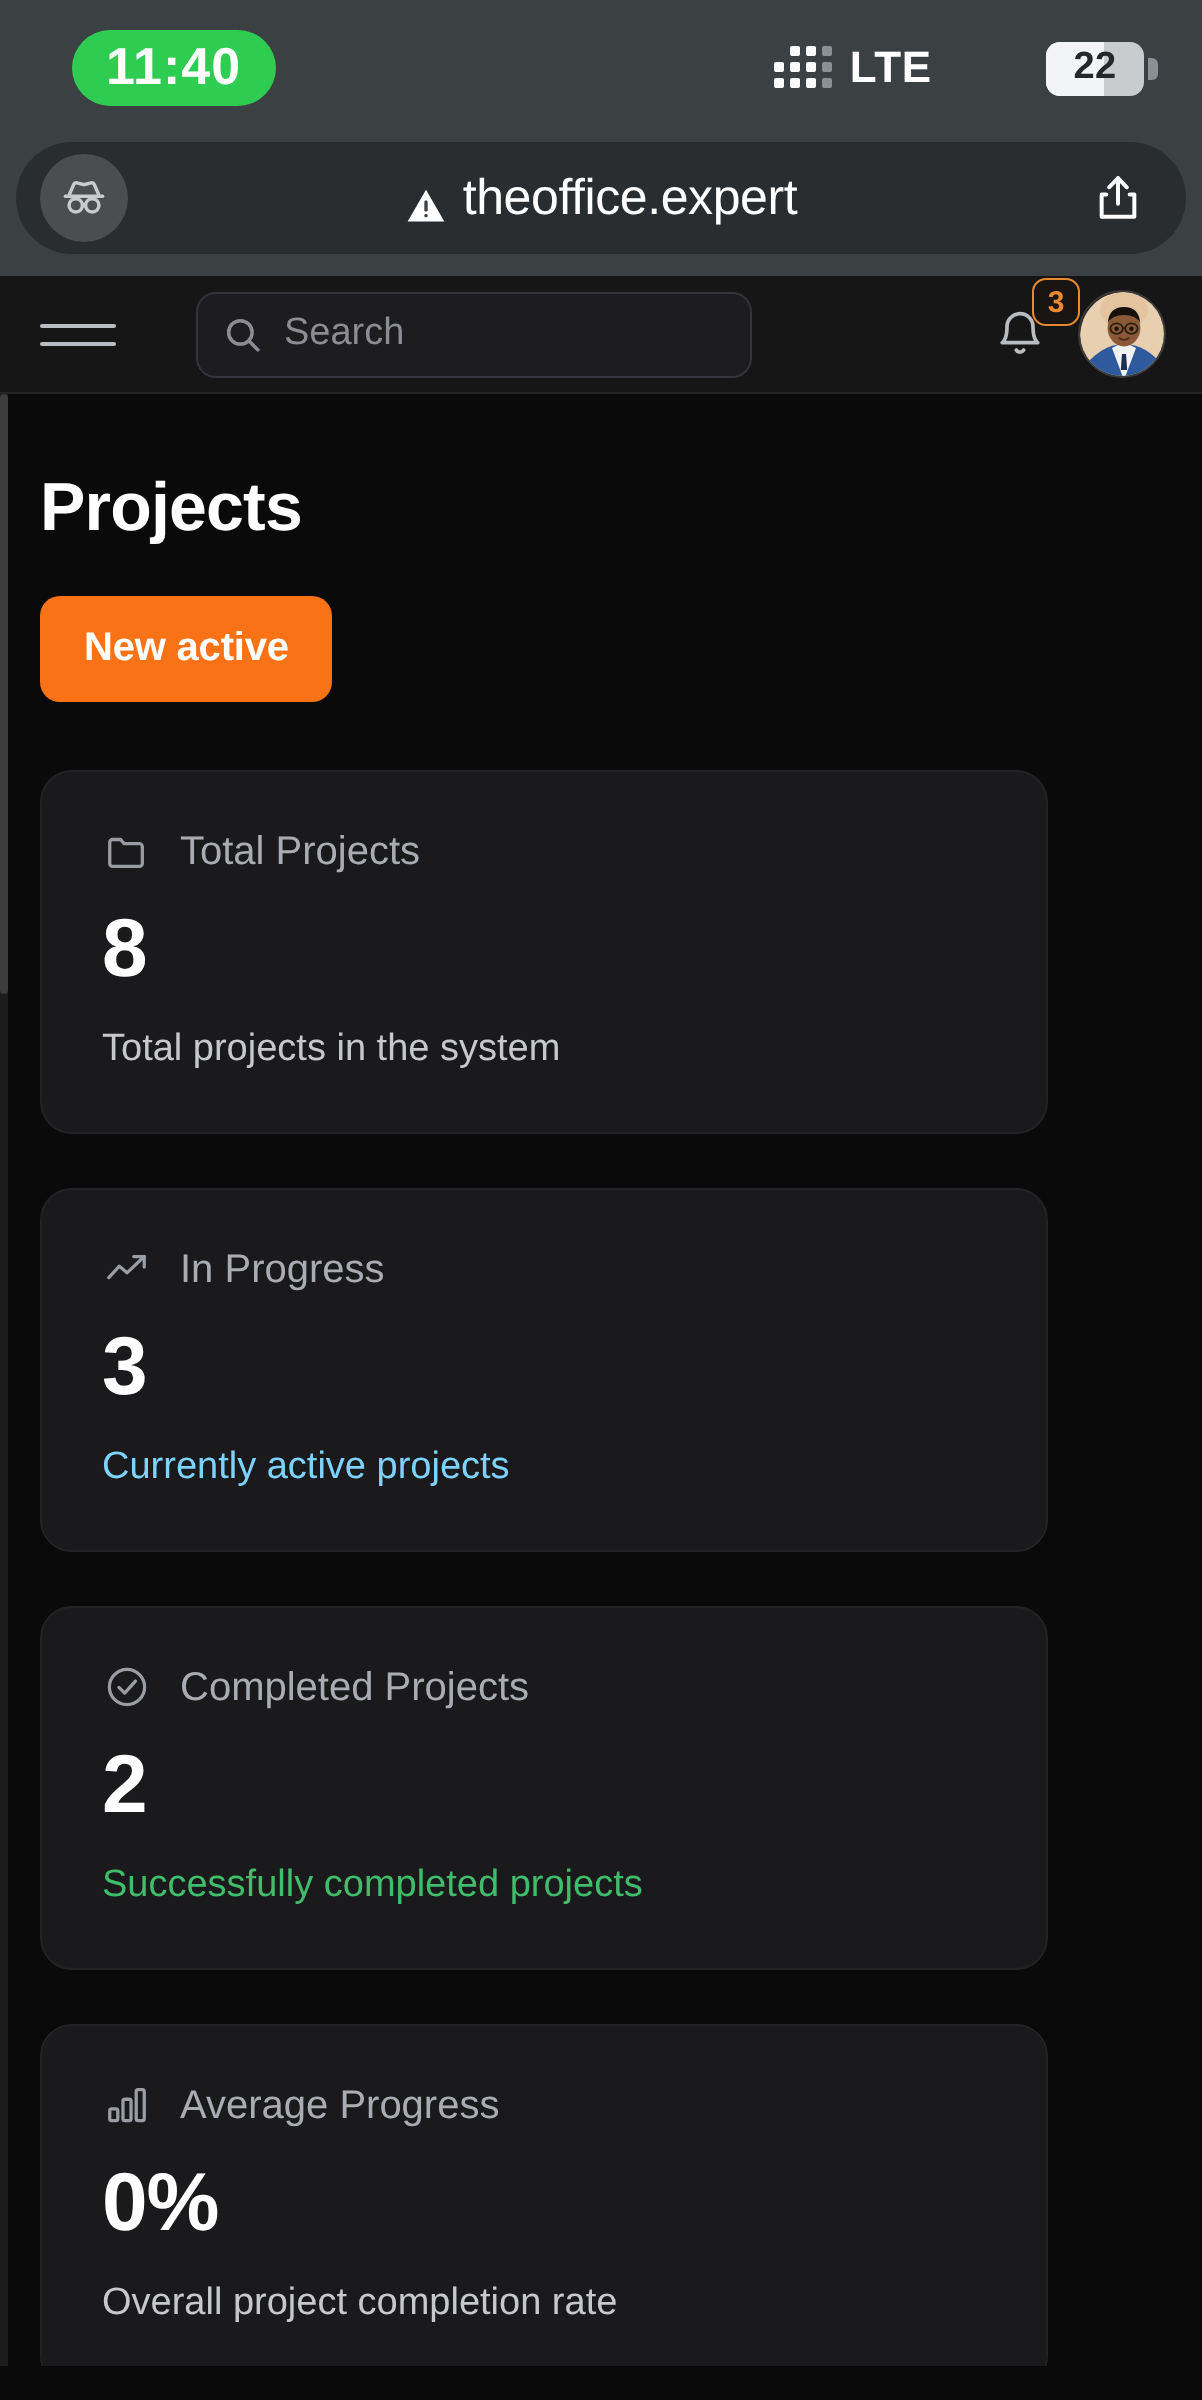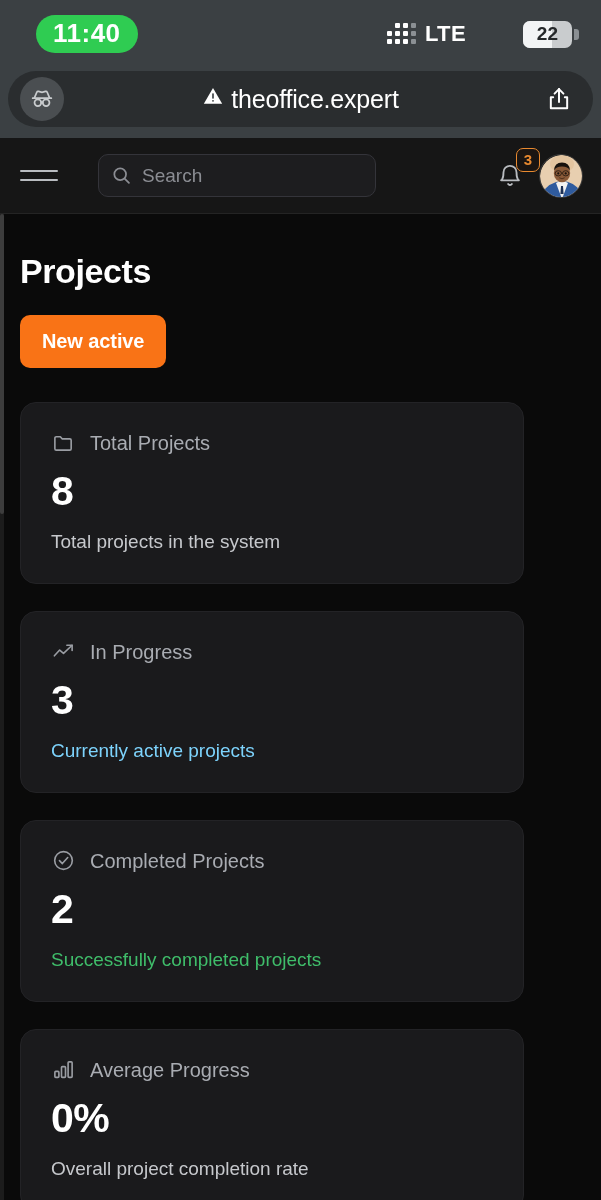--- a/index.html
+++ b/index.html
@@ -67,31 +67,31 @@
     padding:0 12px;
     position:relative;
   }
   .incognito-btn{
     width:44px; height:44px; border-radius:50%;
     background:#4a4e51;
     display:flex; align-items:center; justify-content:center;
     flex-shrink:0;
   }
   .url-center{
-    flex:1; display:flex; align-items:flex-start; justify-content:center; gap:7px;
+    flex:1; display:flex; align-items:flex-end; justify-content:center; gap:7px;
   }
   .url-text{ color:#ffffff; font-size:25px; letter-spacing:-0.2px; }
   .share-btn{
     width:44px; height:44px;
     display:flex; align-items:center; justify-content:center; flex-shrink:0;
   }
 
   
   .app-header{
-    width:601px; height:76px;
+    width:601px; height:59px;
     background:#161616;
     border-bottom:1px solid #242424;
     display:flex; align-items:center;
     padding:0 18px 0 20px;
     gap:14px;
   }
   .hamburger{
     width:38px; height:38px; display:flex; flex-direction:column;
     justify-content:center; gap:7px; flex-shrink:0;
   }

